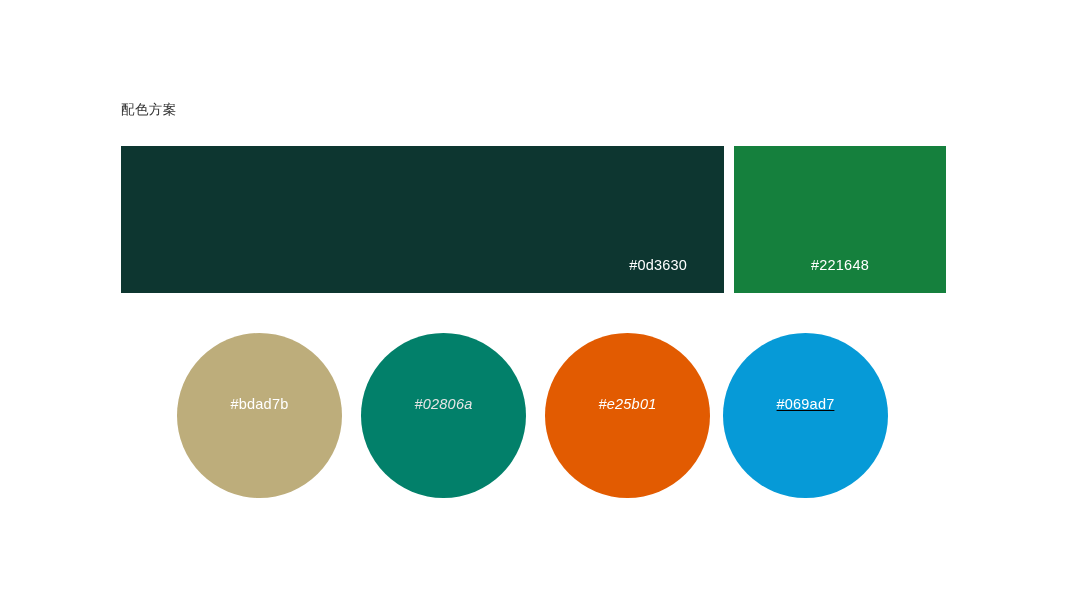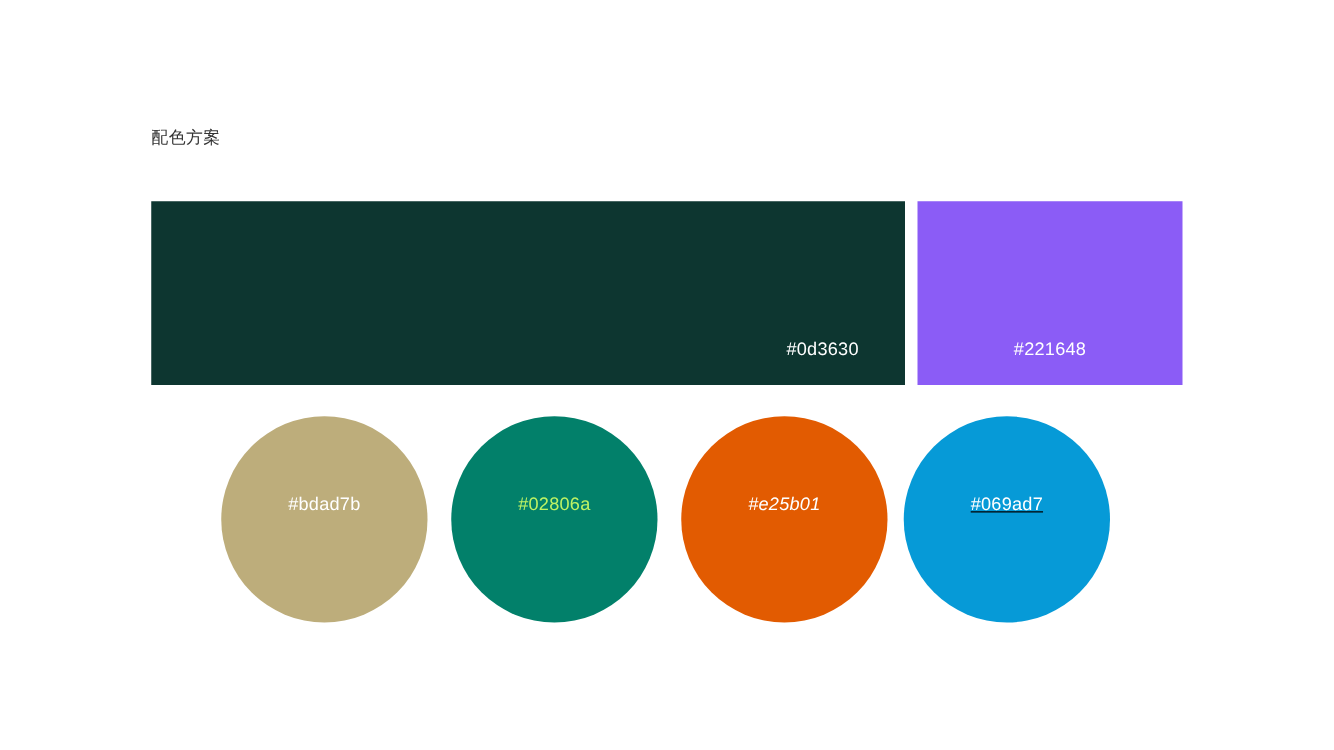--- a/index.html
+++ b/index.html
@@ -30,21 +30,21 @@
     line-height: 18px;
     color: #333333;
     letter-spacing: 0.4px;
     white-space: nowrap;
   }
 
   
   .swatch-row {
     position: absolute;
     left: 121px;
-    top: 161px;
+    top: 146px;
     width: 825px;
     height: 147px;
     text-align: right;
   }
   .swatch-rect {
     position: absolute;
     top: 0;
     height: 147px;
     box-sizing: border-box;
     display: flex;
@@ -109,34 +109,34 @@
 <div class="canvas" style="background: rgb(255, 255, 255); border-radius: 20px;">
 
   <div class="panel-title" style="color: rgb(51, 51, 51);">配色方案</div>
 
   <div class="swatch-row">
 
     <div class="swatch-rect primary" style="background-color: rgb(13, 54, 48);">
       <span class="swatch-label" style="color: rgb(255, 255, 255);">#0d3630</span>
     </div>
 
-    <div class="swatch-rect secondary" style="background-color: #8b5cf6;">
+    <div class="swatch-rect secondary" style="background-color: #15803d;">
       <span class="swatch-label" style="color: rgb(255, 255, 255);">#221648</span>
     </div>
 
   </div>
 
   <div class="circle-row">
 
     <div class="swatch-circle c-0" style="background-color: rgb(189, 173, 123);">
       <span class="swatch-label" style="color: rgb(255, 255, 255);">#bdad7b</span>
     </div>
 
     <div class="swatch-circle c-1" style="background-color: rgb(2, 128, 106);">
-      <span class="swatch-label" style="color: #bef264;">#02806a</span>
+      <span class="swatch-label" style="color: #e5e5e5; font-style: italic;">#02806a</span>
     </div>
 
     <div class="swatch-circle c-2" style="background-color: rgb(226, 91, 1);">
       <span class="swatch-label" style="color: rgb(255, 255, 255);">#e25b01</span>
     </div>
 
     <div class="swatch-circle c-3" style="background-color: rgb(6, 154, 215); text-decoration: underline;">
       <span class="swatch-label" style="color: rgb(255, 255, 255);">#069ad7</span>
     </div>
 

